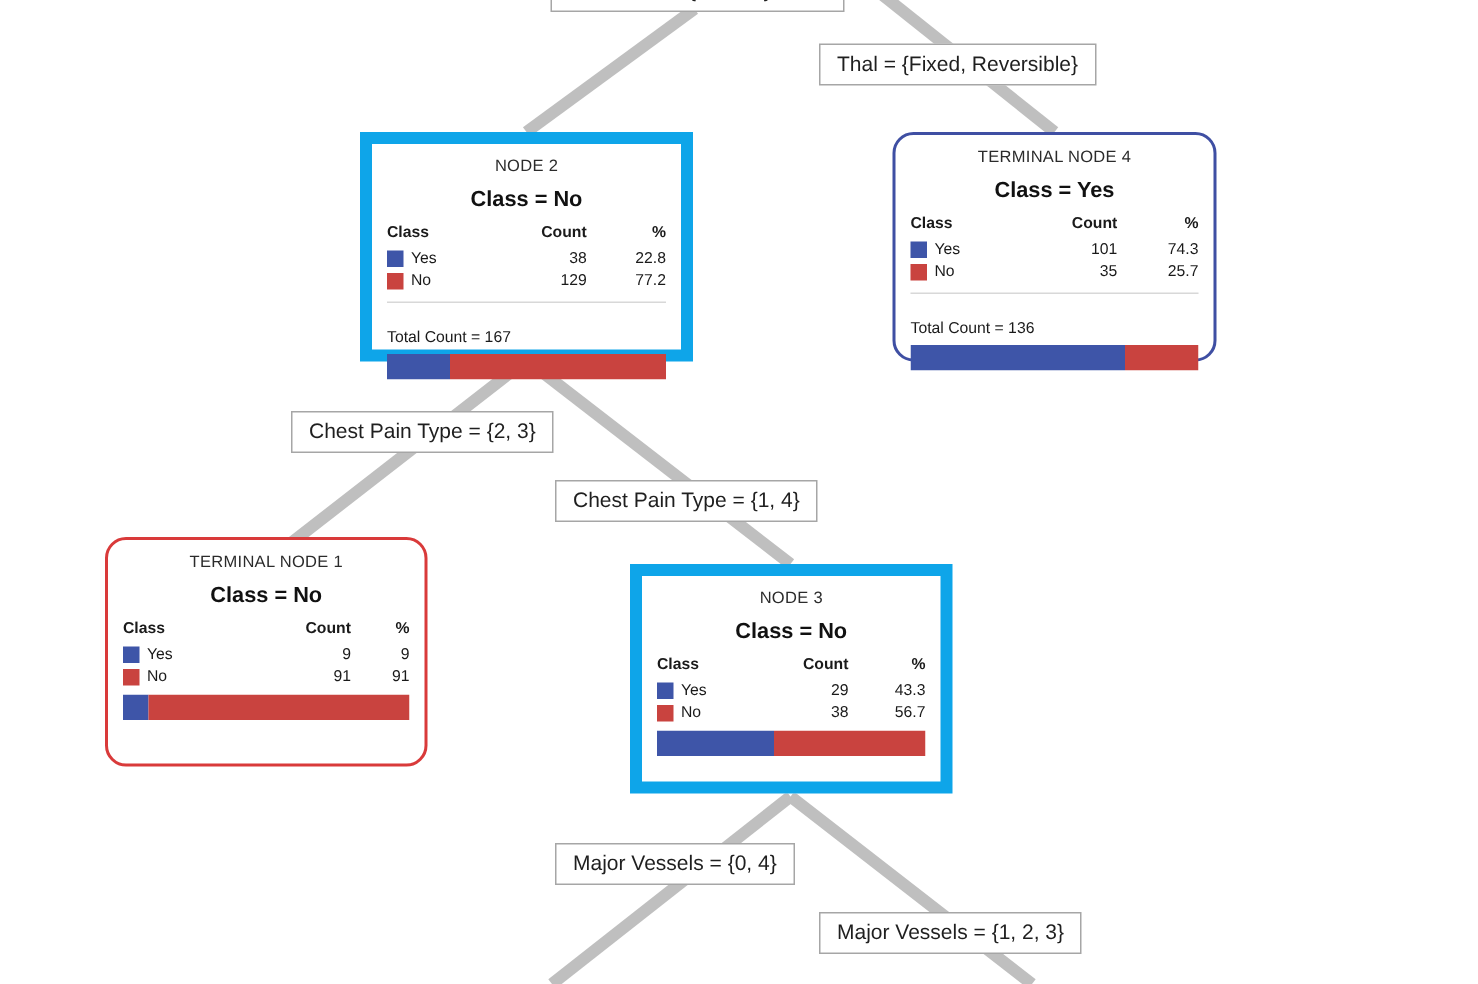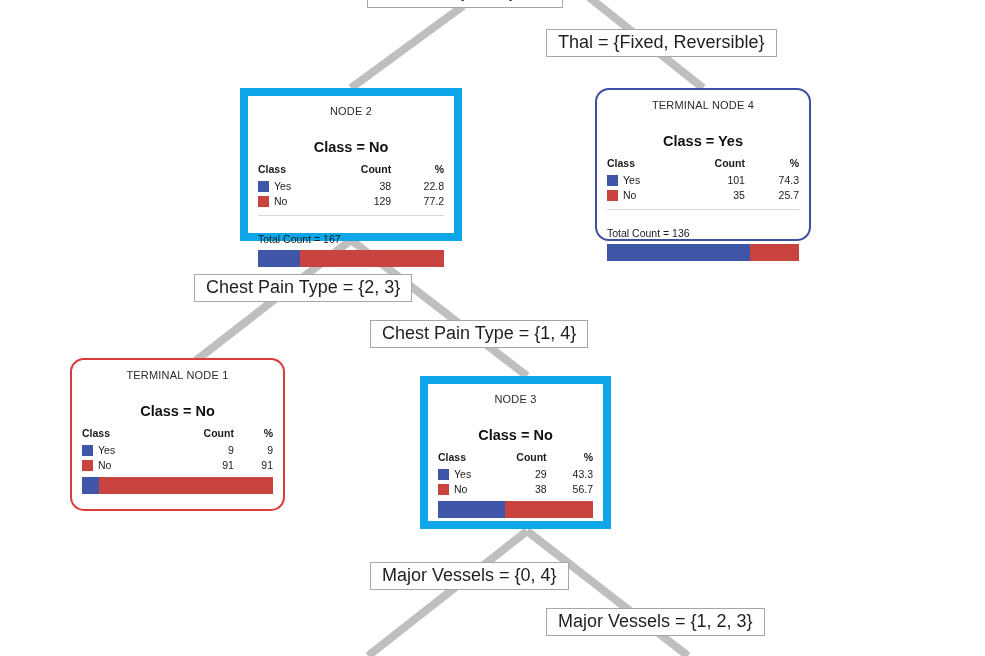--- a/index.html
+++ b/index.html
@@ -52,21 +52,21 @@
     letter-spacing: 0.2px;
     color: #2b2b2b;
     line-height: 14px;
   }
   .node-class {
     text-align: center;
     font-size: 14.5px;
     font-weight: bold;
     color: #111111;
     line-height: 20px;
-    margin-top: 19px;
+    margin-top: 5px;
   }
 
   .tbl {
     width: 100%;
     border-collapse: collapse;
     margin-top: 6px;
   }
   .tbl th {
     font-size: 10.5px;
     font-weight: bold;
@@ -119,21 +119,21 @@
     overflow: hidden;
   }
   .bar .seg-yes { background: #3e55a8; height: 100%; }
   .bar .seg-no  { background: #c9433f; height: 100%; }
 
   
   .edge-label {
     position: absolute;
     background: #ffffff;
     border: 1px solid #a6a6a6;
-    font-size: 18px;
+    font-size: 14px;
     color: #1f1f1f;
     padding: 4px 11px 5px 11px;
     white-space: nowrap;
     z-index: 4;
     line-height: 17px;
     box-sizing: border-box;
   }
 </style>
 </head>
 <body>
@@ -296,21 +296,21 @@
           <td class="c-pct">91</td>
         </tr>
       </tbody>
     </table>
     <div class="bar">
       <div class="seg-yes" style="width:9%"></div>
       <div class="seg-no" style="width:91%"></div>
     </div>
   </div>
 
-  <div class="node decision" style="left:420px; top:376px; width:191px; height:153px;">
+  <div class="node decision" style="left:420px; top:376px; width:215px; height:153px;">
     <div class="node-title">NODE 3</div>
     <div class="node-class">Class = No</div>
     <table class="tbl">
       <thead>
         <tr>
           <th class="c-class">Class</th>
           <th class="c-count">Count</th>
           <th class="c-pct">%</th>
         </tr>
       </thead>

